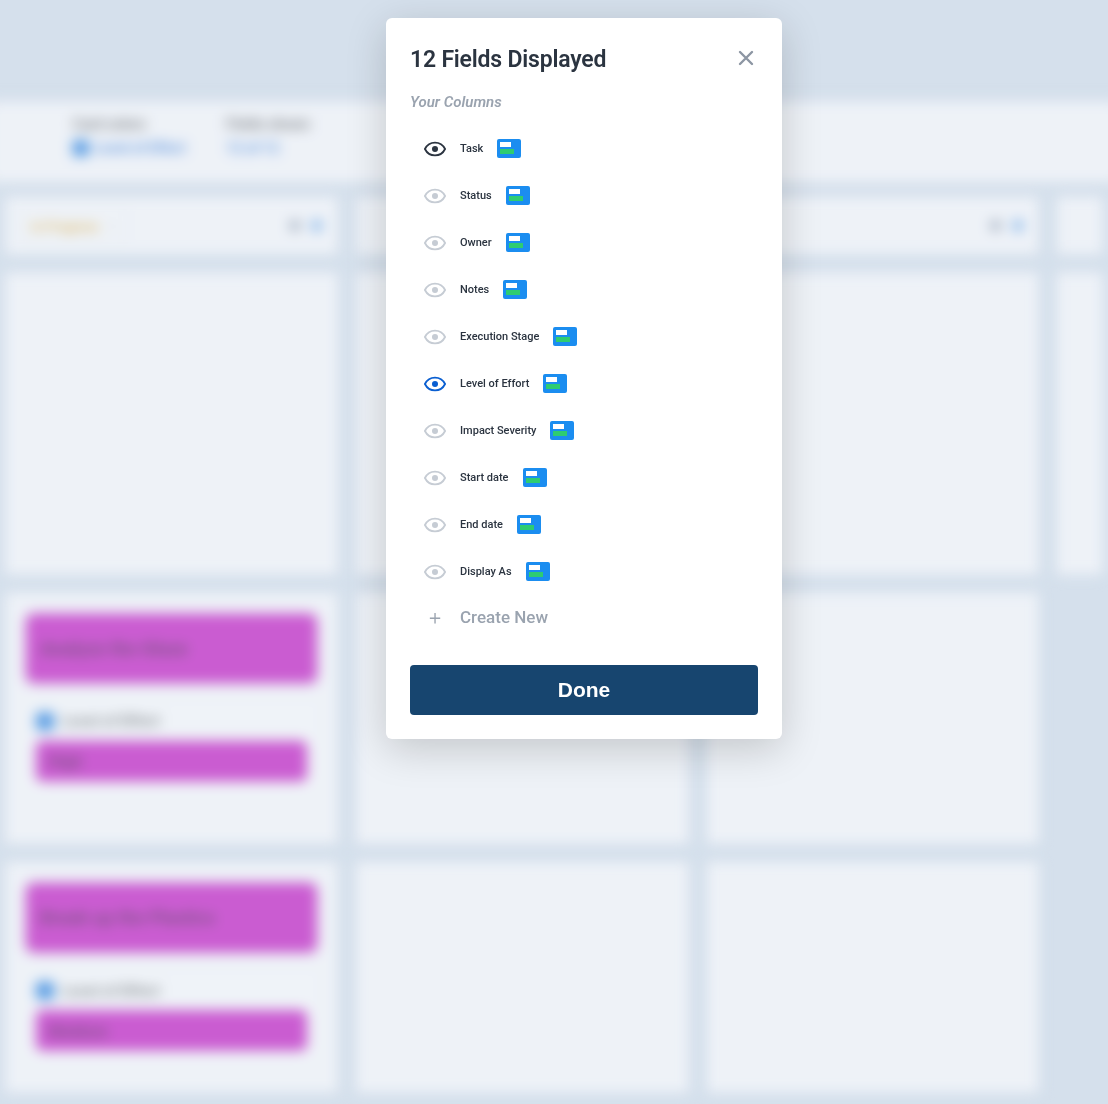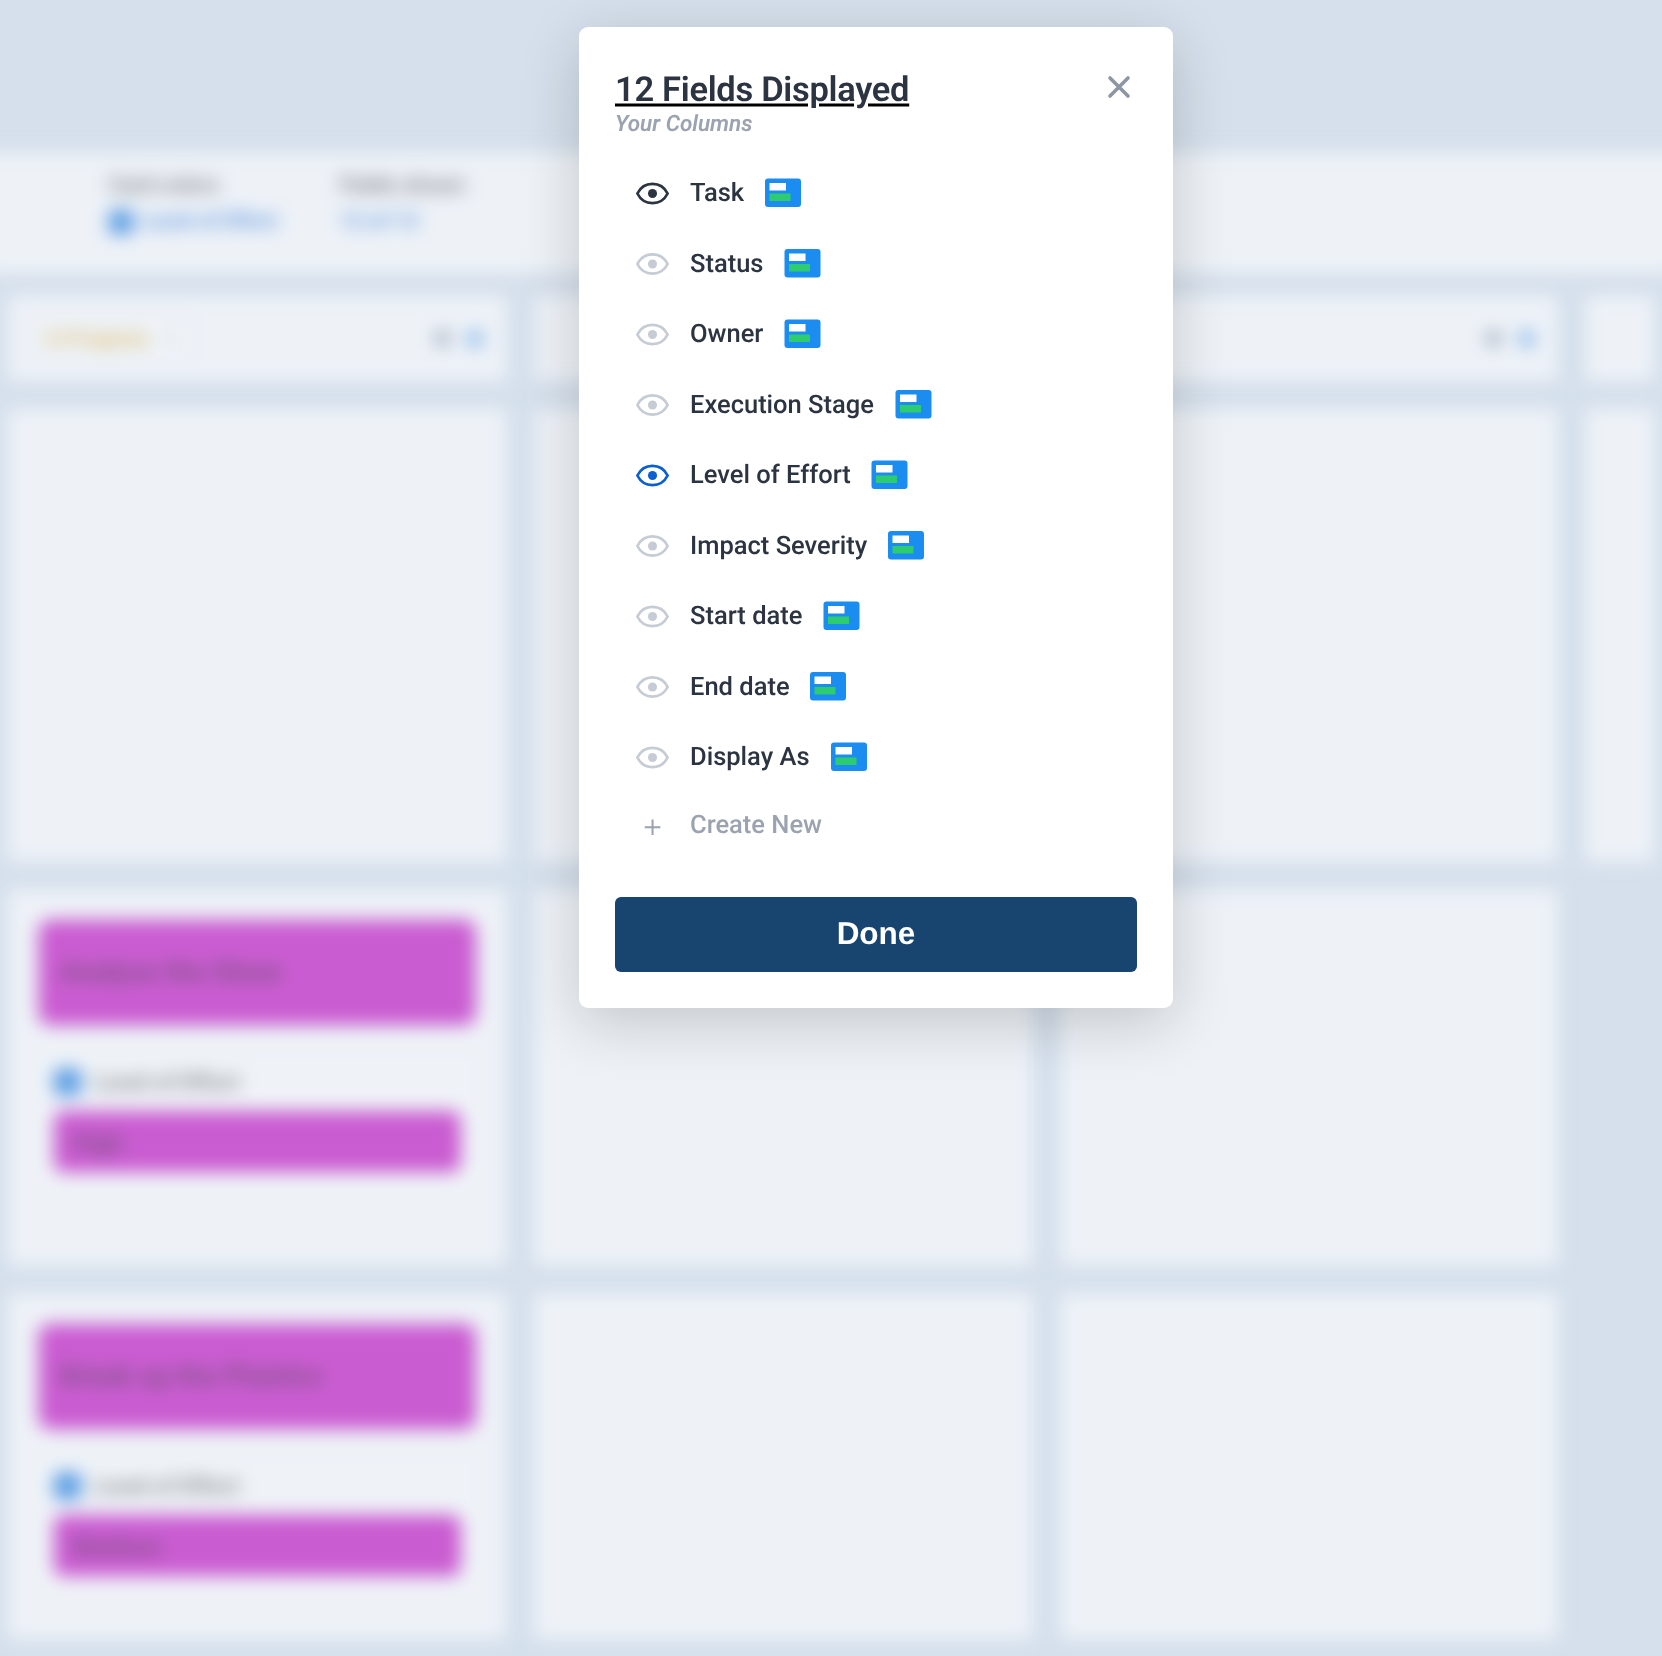--- a/index.html
+++ b/index.html
@@ -91,21 +91,21 @@
       width: 396px;
       background: #fff;
       border-radius: 6px;
       box-shadow: 0 10px 40px rgba(0,0,0,0.18);
       padding: 28px 24px 24px 24px;
     }
     .modal-header {
       display: flex;
       align-items: flex-start;
       justify-content: space-between;
-      text-decoration: underline;
+      margin-bottom: 20px;
     }
     .modal-title {
       font-size: 23px;
       font-weight: 600;
       color: #2b3440;
       letter-spacing: -0.2px;
     }
     .close-btn {
       width: 28px; height: 28px;
       display:flex; align-items:center; justify-content:center;
@@ -139,21 +139,21 @@
       flex-shrink: 0;
     }
     .eye svg { width: 22px; height: 16px; }
     .eye.muted svg path, .eye.muted svg circle { stroke:#c6ccd4; fill:none;}
     .eye.muted svg .pupil { fill:#c6ccd4; stroke:none;}
     .eye.dark svg path, .eye.dark svg circle { stroke:#2b3440; fill:none;}
     .eye.dark svg .pupil { fill:#2b3440; stroke:none;}
     .eye.blue svg path, .eye.blue svg circle { stroke:#0a5fd1; fill:none;}
     .eye.blue svg .pupil { fill:#0a5fd1; stroke:none;}
     .field-label {
-      font-size: 17px;
+      font-size: 11px;
       color: #2b3440;
       font-weight: 500;
     }
     .field-badge {
       width: 24px; height: 19px;
       flex-shrink: 0;
       background: #1b8df0;
       border-radius: 2px;
       position: relative;
     }
@@ -316,20 +316,30 @@
         <span class="field-label">Owner</span>
         <span class="field-badge"></span>
       </div>
       <div class="field-row">
         <span class="eye muted">
           <svg viewBox="0 0 24 16">
   <path d="M1 8 C4 2 9 1 12 1 C15 1 20 2 23 8 C20 14 15 15 12 15 C9 15 4 14 1 8 Z" stroke-width="2"></path>
   <circle class="pupil" cx="12" cy="8" r="3.3"></circle>
 </svg>
         </span>
+        <span class="field-label">Notes</span>
+        <span class="field-badge"></span>
+      </div>
+      <div class="field-row">
+        <span class="eye muted">
+          <svg viewBox="0 0 24 16">
+  <path d="M1 8 C4 2 9 1 12 1 C15 1 20 2 23 8 C20 14 15 15 12 15 C9 15 4 14 1 8 Z" stroke-width="2"></path>
+  <circle class="pupil" cx="12" cy="8" r="3.3"></circle>
+</svg>
+        </span>
         <span class="field-label">Execution Stage</span>
         <span class="field-badge"></span>
       </div>
       <div class="field-row">
         <span class="eye blue">
           <svg viewBox="0 0 24 16">
   <path d="M1 8 C4 2 9 1 12 1 C15 1 20 2 23 8 C20 14 15 15 12 15 C9 15 4 14 1 8 Z" stroke-width="2"></path>
   <circle class="pupil" cx="12" cy="8" r="3.3"></circle>
 </svg>
         </span>

